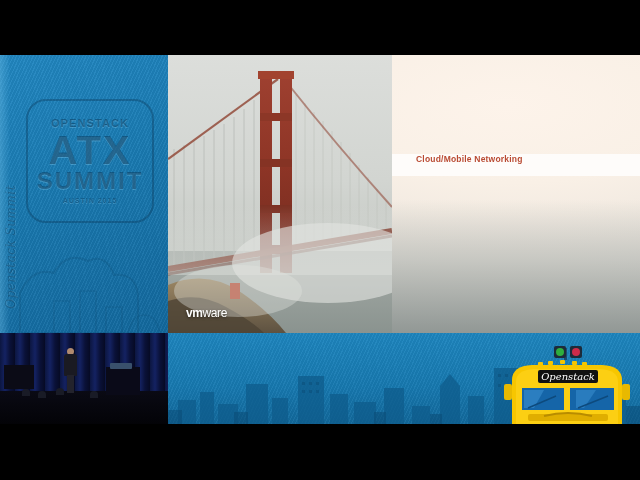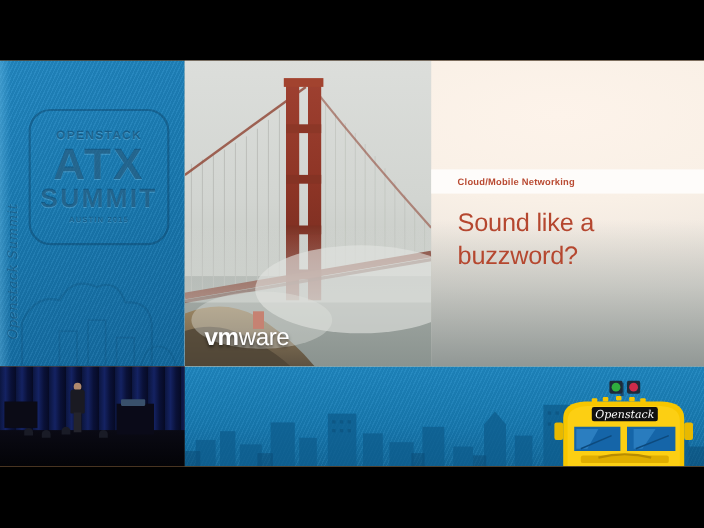--- a/index.html
+++ b/index.html
@@ -156,36 +156,35 @@
     left: 0; top: 0;
     width: 224px; height: 278px;
     overflow: hidden;
     background: linear-gradient(180deg, #d9dbd6 0%, #cfd2cd 45%, #b9bdb6 100%);
   }
 
   .vmware-logo {
     position: absolute;
     left: 18px; bottom: 13px;
     color: #ffffff;
-    font-size: 22px;
+    font-size: 12px;
     letter-spacing: -0.4px;
     text-shadow: 0 1px 3px rgba(0,0,0,0.55);
     z-index: 6;
   }
   .vmware-logo b { font-weight: bold; }
   .vmware-logo span { font-weight: normal; }
 
   
   .eyebrow-band {
     position: absolute;
     left: 224px; top: 99px;
     width: 248px; height: 22px;
     background: rgba(255,255,255,0.80);
     display: flex;
-    align-items: center;
     z-index: 8;
   }
   .eyebrow-text {
     margin-left: 24px;
     font-size: 8.5px;
     font-weight: bold;
     color: #b94a32;
     letter-spacing: 0.2px;
   }
 
@@ -425,24 +424,20 @@
         <ellipse cx="70" cy="236" rx="64" ry="26" fill="rgba(226,228,224,0.38)"></ellipse>
       </svg>
 
       <div class="vmware-logo"><b>vm</b><span>ware</span></div>
     </div>
 
     <div class="eyebrow-band">
       <div class="eyebrow-text">Cloud/Mobile Networking</div>
     </div>
 
-    <div class="slide-title">
-      <span class="l1">Sound like a</span>
-      <span class="l2">buzzword?</span>
-    </div>
   </div>
 
   <div class="bottom-strip">
 
     <div class="speaker-thumb">
       <div class="curtain"></div>
       <div class="stage-floor"></div>
       <div class="lbox"></div>
       <div class="podium"></div>
       <div class="laptop"></div>

